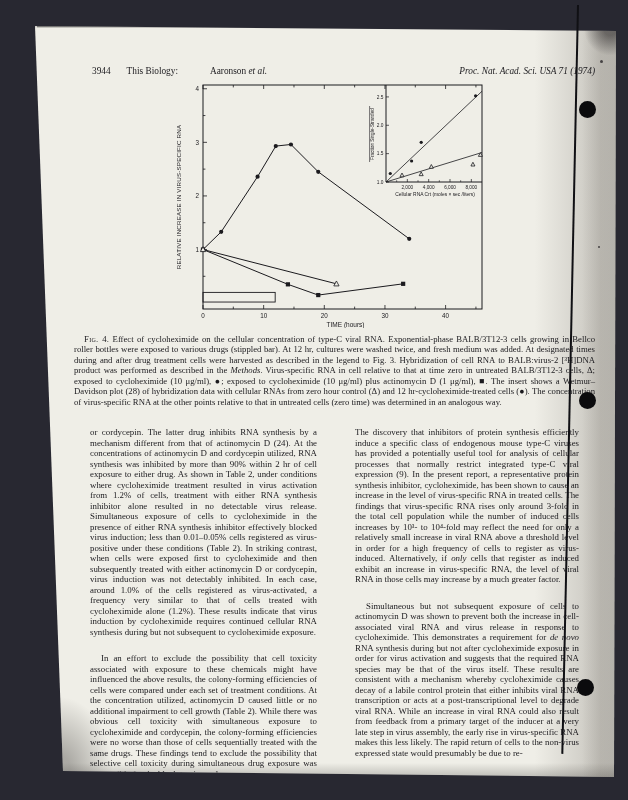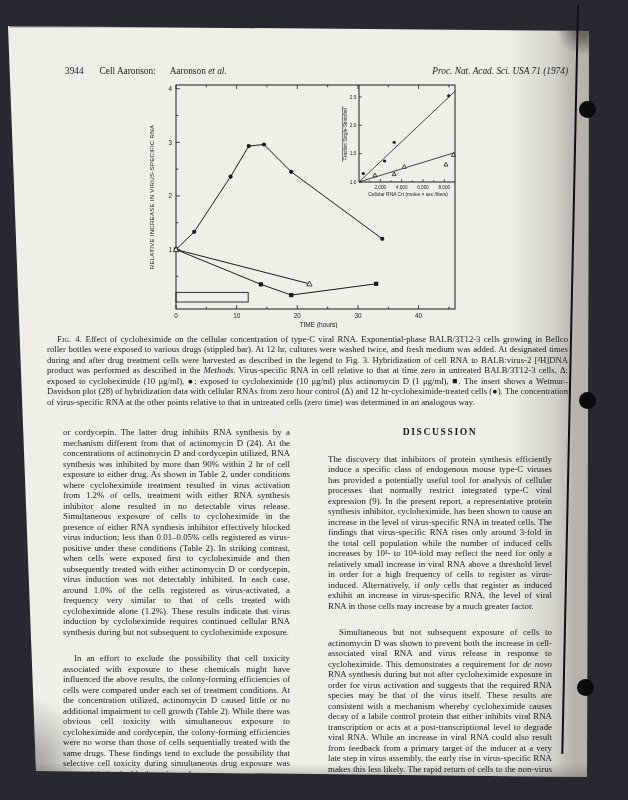--- a/index.html
+++ b/index.html
@@ -2,21 +2,21 @@
 <html><head>
 <meta charset="utf-8">
 <style>
   html,body{margin:0;padding:0;}
   body{
     width:628px;height:800px;position:relative;overflow:hidden;
     background:#282831;
     font-family:"Liberation Serif","DejaVu Serif",serif;
   }
   .page{
-    position:absolute;left:8px;top:22px;width:581px;height:756px;
+    position:absolute;left:35px;top:22px;width:581px;height:756px;
     color:#1b1a1e;
     background:
       radial-gradient(circle at 99% 1%, rgba(35,32,34,.55) 0 6px, rgba(35,32,34,0) 26px),
       radial-gradient(ellipse at 4% 99%, rgba(45,42,40,.35) 0 12px, rgba(45,42,40,0) 55px),
       linear-gradient(to right, rgba(0,0,0,0) 86%, rgba(82,76,70,.20) 95%, rgba(60,55,50,.26)),
       linear-gradient(to bottom, rgba(20,18,20,.55) 0px, rgba(20,18,20,0) 6px, rgba(0,0,0,0) 98%, rgba(30,28,26,.25)),
       #efeee7;
     clip-path:polygon(0px 4px,581px 9px,579px 755px,28px 749px);
     text-decoration:underline;
   }
@@ -27,21 +27,21 @@
   .right-shade{position:absolute;right:0;top:0;width:34px;height:100%;
     background:linear-gradient(to right,rgba(0,0,0,0),rgba(95,88,80,.16) 55%,rgba(70,64,58,.10));}
   .punch{position:absolute;width:17px;height:17px;border-radius:50%;background:#0b0b0d;}
   .speck{position:absolute;border-radius:50%;background:rgba(40,38,40,.8);}
   .header{
     position:absolute;left:39px;top:44px;width:521px;
     display:flex;align-items:baseline;font-size:9.3px;white-space:nowrap;
   }
   .header .pgnum{margin-left:18px;}
   .header .section{margin-left:16px;}
-  .header .authors{margin-left:14px;}
+  .header .authors{margin-left:32px;}
   .header .journal{margin-left:auto;font-style:italic;}
   .it{font-style:italic;}
   .figure-wrap{position:absolute;left:122px;top:54px;width:346px;height:252px;}
   .caption{
     position:absolute;left:39px;top:303px;width:521px;
     font-size:8.7px;line-height:10.55px;text-align:justify;text-indent:10px;
   }
   .caption .cap-label{font-variant:small-caps;letter-spacing:.3px;}
   .col{
     position:absolute;top:389px;width:259px;
@@ -58,21 +58,21 @@
 </style>
 </head>
 <body>
 
 <div class="page">
   <div class="top-edge"></div>
   <div class="right-shade"></div>
 
   <div class="header">
     <span class="pgnum">3944</span>
-    <span class="section">Cell Aaronson:</span>
+    <span class="section">This Biology:</span>
     <span class="authors"><span>Aaronson </span><span class="it">et al.</span></span>
     <span class="journal">Proc. Nat. Acad. Sci. USA 71 (1974)</span>
   </div>
 
   <div class="figure-wrap">
     <svg id="fig" width="346" height="252" viewBox="140 76 346 252" xmlns="http://www.w3.org/2000/svg">
         <g>
           <rect x="186" y="85" width="279" height="224" fill="none" stroke="#1b1a1e" stroke-width="1"></rect>
         </g>
         <g stroke="#1b1a1e" stroke-width="0.8">
@@ -187,21 +187,20 @@
   </div>
 
   <p class="caption"><span class="cap-label">Fig. 4.</span><span><span> Effect of cycloheximide on the cellular concentration of type-C viral RNA. Exponential-phase BALB/3T12-3 cells growing in Bellco roller bottles were exposed to various drugs (stippled bar). At 12 hr, cultures were washed twice, and fresh medium was added. At designated times during and after drug treatment cells were harvested as described in the legend to Fig. 3. Hybridization of cell RNA to BALB:virus-2 [³H]DNA product was performed as described in the </span><span class="it">Methods</span><span>. Virus-specific RNA in cell relative to that at time zero in untreated BALB/3T12-3 cells, Δ; exposed to cycloheximide (10 μg/ml), ●; exposed to cycloheximide (10 μg/ml) plus actinomycin D (1 μg/ml), ■. The insert shows a Wetmur–Davidson plot (28) of hybridization data with cellular RNAs from zero hour control (Δ) and 12 hr-cycloheximide-treated cells (●). The concentration of virus-specific RNA at the other points relative to that in untreated cells (zero time) was determined in an analogous way.</span></span></p>
 
   <div class="col col-left">
     <p><span>or cordycepin. The latter drug inhibits RNA synthesis by a mechanism different from that of actinomycin D (24). At the concentrations of actinomycin D and cordycepin utilized, RNA synthesis was inhibited by more than 90% within 2 hr of cell exposure to either drug. As shown in Table 2, under conditions where cycloheximide treatment resulted in virus activation from 1.2% of cells, treatment with either RNA synthesis inhibitor alone resulted in no detectable virus release. Simultaneous exposure of cells to cycloheximide in the presence of either RNA synthesis inhibitor effectively blocked virus induction; less than 0.01–0.05% cells registered as virus-positive under these conditions (Table 2). In striking contrast, when cells were exposed first to cycloheximide and then subsequently treated with either actinomycin D or cordycepin, virus induction was not detectably inhibited. In each case, around 1.0% of the cells registered as virus-activated, a frequency very similar to that of cells treated with cycloheximide alone (1.2%). These results indicate that virus induction by cycloheximide requires continued cellular RNA synthesis during but not subsequent to cycloheximide exposure.</span></p>
     <p class="indent"><span>In an effort to exclude the possibility that cell toxicity associated with exposure to these chemicals might have influenced the above results, the colony-forming efficiencies of cells were compared under each set of treatment conditions. At the concentration utilized, actinomycin D caused little or no additional impairment to cell growth (Table 2). While there was obvious cell toxicity with simultaneous exposure to cycloheximide and cordycepin, the colony-forming efficiencies were no worse than those of cells sequentially treated with the same drugs. These findings tend to exclude the possibility that selective cell toxicity during simultaneous drug exposure was responsible for the block to virus release.</span></p>
   </div>
 
   <div class="col col-right">
-    <p class="heading">DISCUSSION</p>
     <p><span>The discovery that inhibitors of protein synthesis efficiently induce a specific class of endogenous mouse type-C viruses has provided a potentially useful tool for analysis of cellular processes that normally restrict integrated type-C viral expression (9). In the present report, a representative protein synthesis inhibitor, cycloheximide, has been shown to cause an increase in the level of virus-specific RNA in treated cells. The findings that virus-specific RNA rises only around 3-fold in the total cell population while the number of induced cells increases by 10³- to 10⁴-fold may reflect the need for only a relatively small increase in viral RNA above a threshold level in order for a high frequency of cells to register as virus-induced. Alternatively, if </span><span class="it">only</span><span> cells that register as induced exhibit an increase in virus-specific RNA, the level of viral RNA in those cells may increase by a much greater factor.</span></p>
     <p class="indent"><span>Simultaneous but not subsequent exposure of cells to actinomycin D was shown to prevent both the increase in cell-associated viral RNA and virus release in response to cycloheximide. This demonstrates a requirement for </span><span class="it">de novo</span><span> RNA synthesis during but not after cycloheximide exposure in order for virus activation and suggests that the required RNA species may be that of the virus itself. These results are consistent with a mechanism whereby cycloheximide causes decay of a labile control protein that either inhibits viral RNA transcription or acts at a post-transcriptional level to degrade viral RNA. While an increase in viral RNA could also result from feedback from a primary target of the inducer at a very late step in virus assembly, the early rise in virus-specific RNA makes this less likely. The rapid return of cells to the non-virus expressed state would presumably be due to re-</span></p>
   </div>
 </div>
 
 <div class="edge-line"></div>
 <div class="punch" style="left:578.5px;top:100.5px;"></div>
 <div class="punch" style="left:578.5px;top:391.5px;"></div>
 <div class="punch" style="left:576.5px;top:678.5px;"></div>
 <div class="speck" style="left:600px;top:60px;width:3px;height:3px;"></div>

